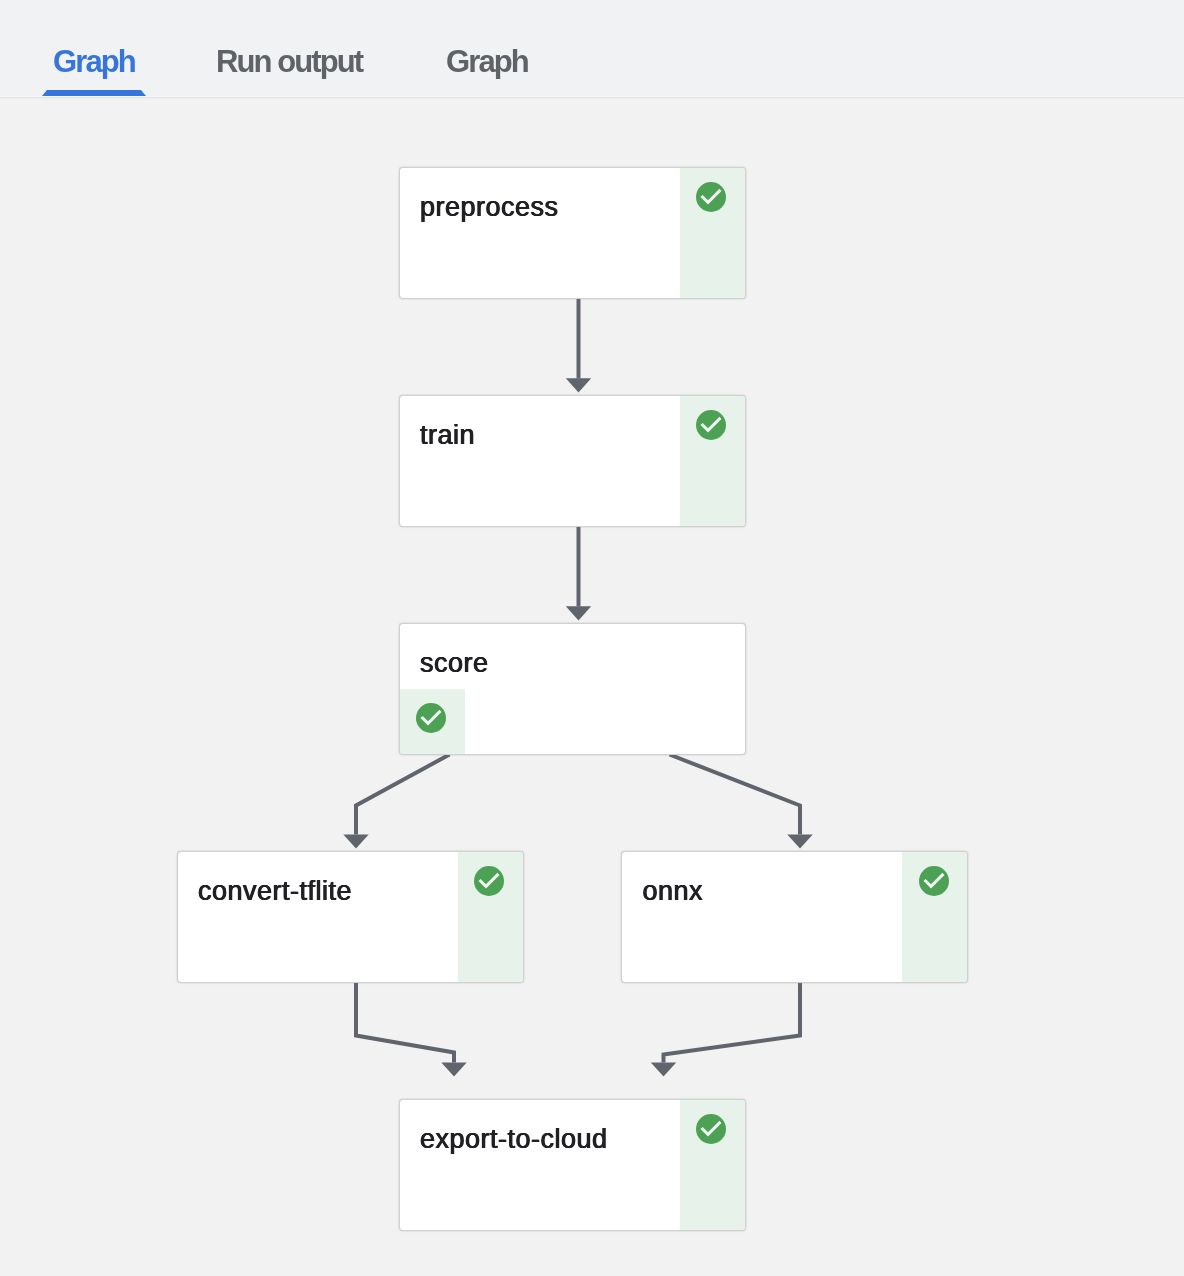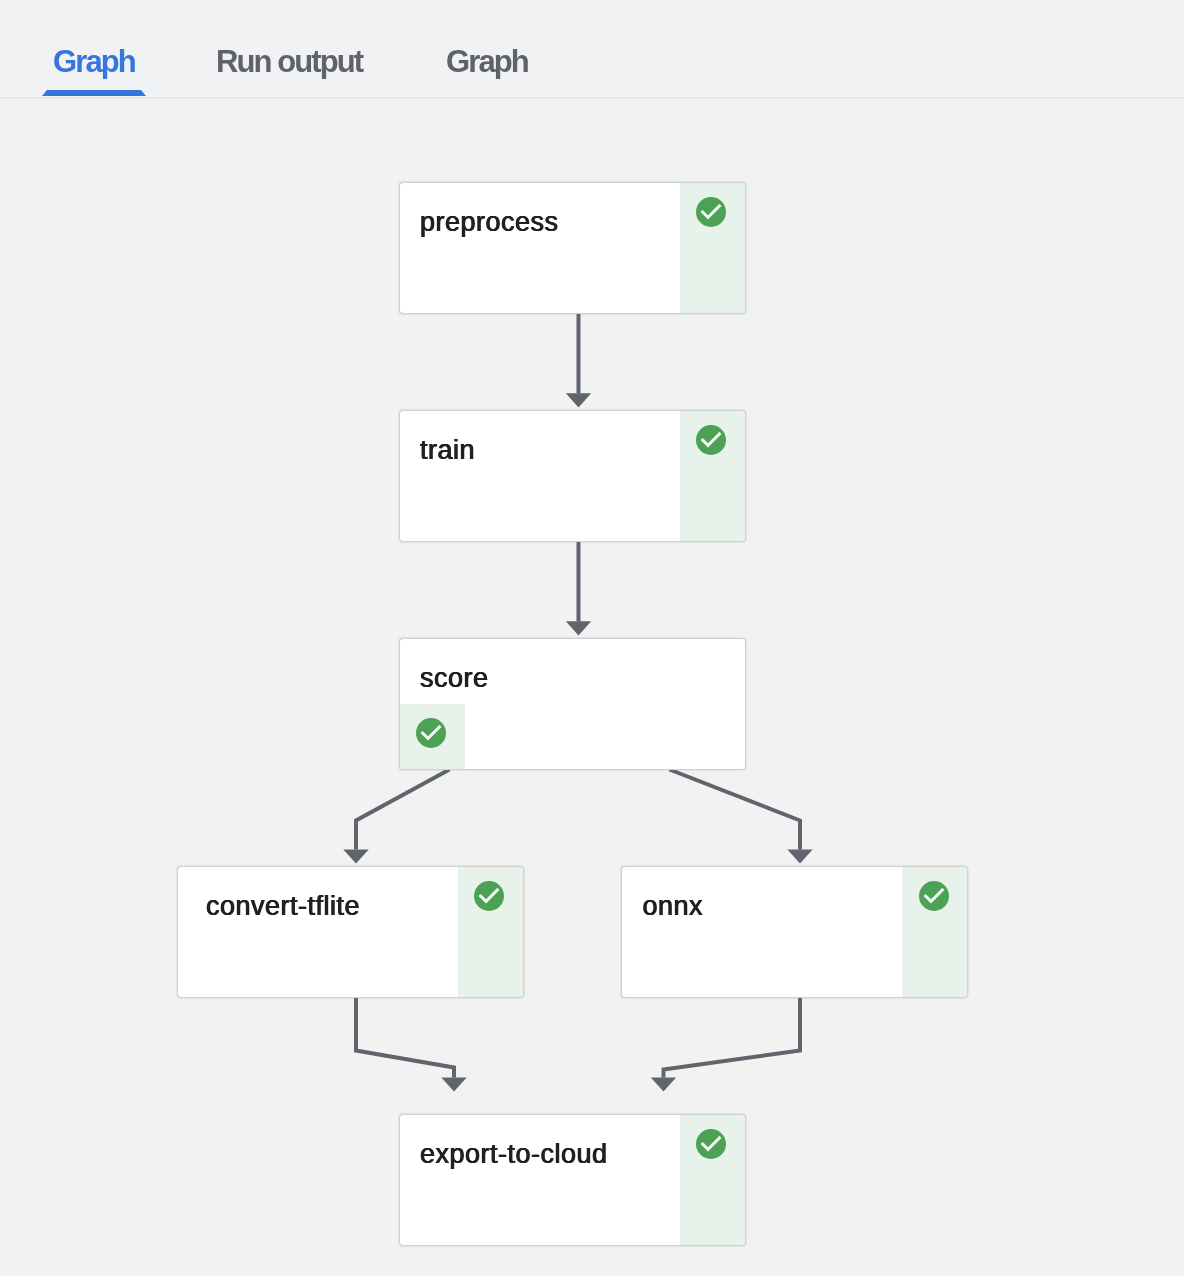--- a/index.html
+++ b/index.html
@@ -33,21 +33,21 @@
   .tab.active{color:#3575dc;}
   .tab-ink{
     position:absolute;left:42.2px;top:89.7px;
     width:94.3px;height:0;
     border-bottom:6.2px solid #3575dc;
     border-left:5.6px solid transparent;
     border-right:5.6px solid transparent;
   }
 
   
-  .canvas{position:absolute;left:0;top:97px;width:1184px;height:1179px;}
+  .canvas{position:absolute;left:0;top:82px;width:1184px;height:1179px;}
   .edges{position:absolute;left:0;top:0;width:1184px;height:1179px;}
 
   .node{
     position:absolute;
     box-sizing:border-box;
     background:#ffffff;
     border:1px solid #d0d1d3;
     border-radius:4px;
     box-shadow:0 0 1.6px rgba(130,130,136,0.55);
     display:flex;
@@ -128,21 +128,21 @@
           <div class="node-body">
             <div class="node-label">score</div>
           </div>
           <div class="node-status">
             <svg width="30" height="30" viewBox="0 0 24 24">
               <circle cx="12" cy="12" r="12" fill="#4ca154"></circle>
               <path d="M9.6 18 L3.6 12 L5.292 10.308 L9.6 14.604 L18.708 5.496 L20.4 7.2 Z" fill="#f1f7f2"></path>
             </svg>
           </div>
         </div>
-        <div class="node" style="left: 176.6px; top: 768.8px; width: 347px; height: 132px; padding-left: 8px;">
+        <div class="node" style="left: 176.6px; top: 768.8px; width: 347px; height: 132px;">
           <div class="node-body">
             <div class="node-label">convert-tflite</div>
           </div>
           <div class="node-status">
             <svg width="30" height="30" viewBox="0 0 24 24">
               <circle cx="12" cy="12" r="12" fill="#4ca154"></circle>
               <path d="M9.6 18 L3.6 12 L5.292 10.308 L9.6 14.604 L18.708 5.496 L20.4 7.2 Z" fill="#f1f7f2"></path>
             </svg>
           </div>
         </div>

